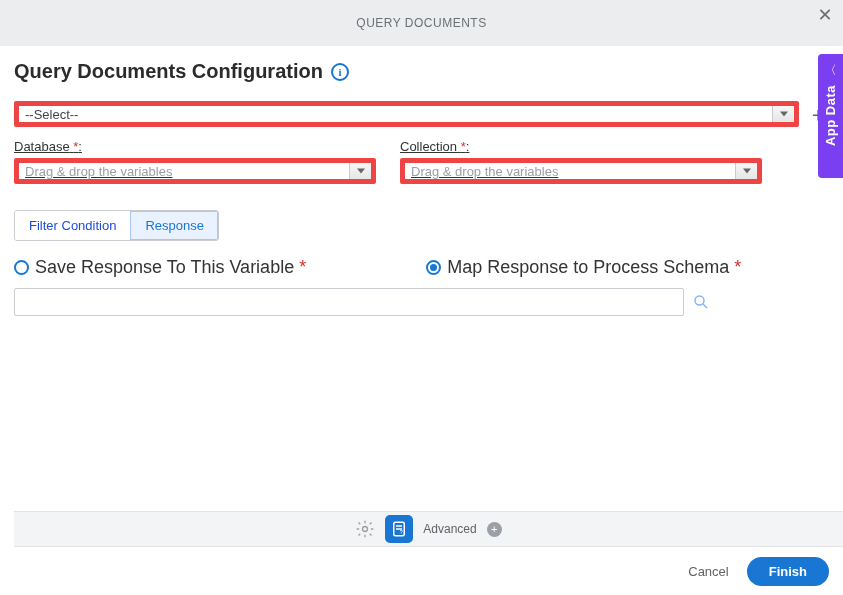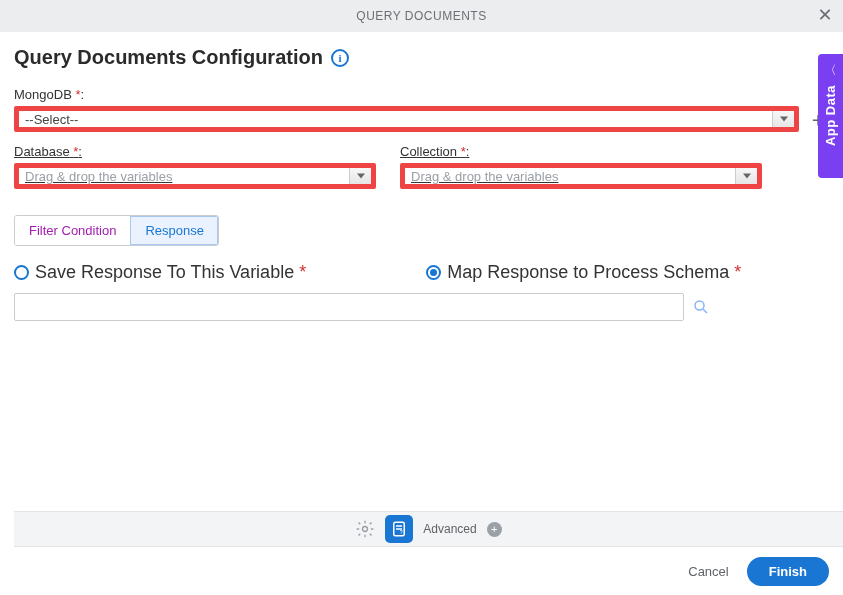--- a/index.html
+++ b/index.html
@@ -8,21 +8,21 @@
     font-size: 14px;
     color: #333;
     background: #fff;
     width: 843px;
     height: 595px;
     overflow: hidden;
     position: relative;
   }
   .header {
     background: #ebedef;
-    height: 32px;
+    height: 46px;
     display: flex;
     align-items: center;
     justify-content: center;
     position: relative;
     color: #6b7075;
     font-size: 12px;
     letter-spacing: 0.5px;
   }
   .header .close {
     position: absolute;
@@ -124,21 +124,21 @@
     border-radius: 3px;
     overflow: hidden;
     margin-top: 14px;
     margin-bottom: 16px;
   }
   .tab {
     padding: 7px 14px;
     font-size: 13px;
     cursor: pointer;
     background: #fff;
-    color: #a21caf;
+    color: #1d4ed8;
   }
   .tab.active {
     background: #e9f2fe;
     color: #1976d2;
     border-left: 1px solid #a6c8f0;
     outline: 1px solid #a6c8f0;
     outline-offset: -1px;
   }
   .radio-row {
     display: flex;
@@ -284,24 +284,20 @@
 </div>
 
 <div class="content">
 
   <div class="title-row">
     <div class="title">Query Documents Configuration</div>
     <div class="info-icon">i</div>
   </div>
 
   <div class="field-group">
-    <span class="label">
-      <span>MongoDB</span>
-      <span class="req">*</span><span>:</span>
-    </span>
     <div class="select-wrap">
       <div class="select-like mongo-select">
         <div class="sel-text">--Select--</div>
         <div class="sel-btn">
           <svg viewBox="0 0 10 6">
               <path d="M0 0 L5 6 L10 0 Z" fill="#666"></path>
             </svg>
         </div>
       </div>
       <div class="plus-btn">＋</div>

